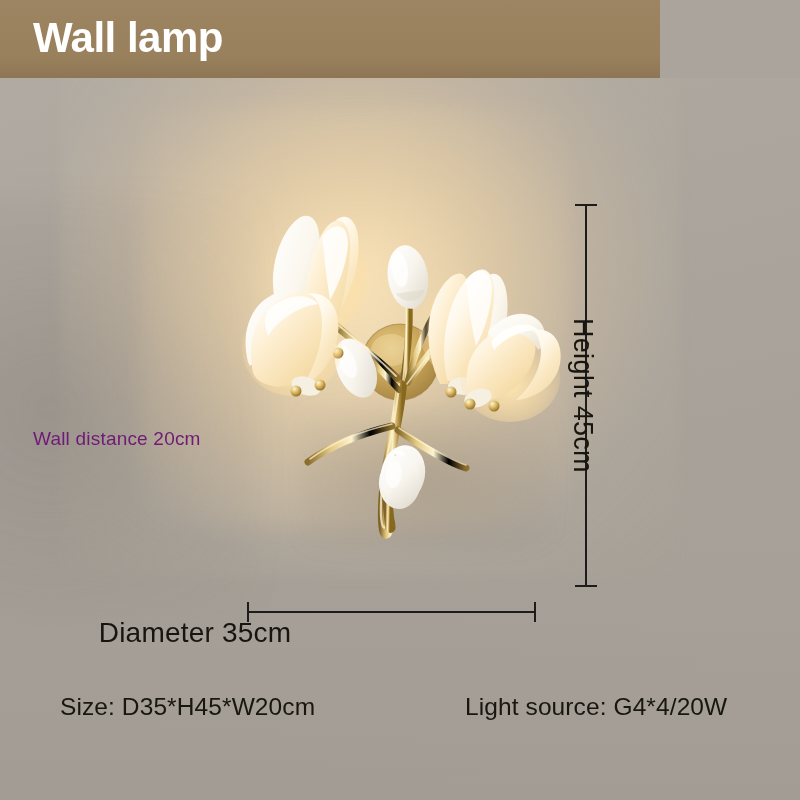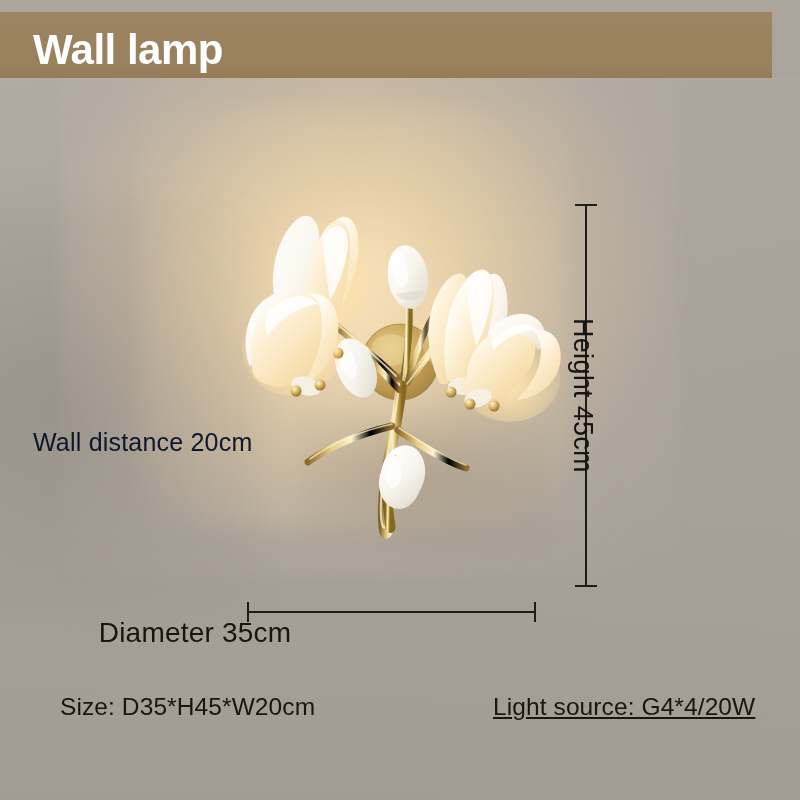--- a/index.html
+++ b/index.html
@@ -14,22 +14,22 @@
     height: 800px;
     overflow: hidden;
     font-family: "Liberation Sans", "DejaVu Sans", sans-serif;
     background: #aaa49c;
     -webkit-font-smoothing: antialiased;
   }
 
   
   .header-bar {
     position: absolute;
-    left: 0; top: 12px;
-    width: 772px;
+    left: 0; top: 0;
+    width: 660px;
     height: 78px;
     background: #9b8260;
     background: linear-gradient(180deg, #9d8462 0%, #9a815d 70%, #8e7655 100%);
   }
   .header-title {
     position: absolute;
     left: 33px;
     top: 12px;
     font-size: 42px;
     font-weight: 700;
@@ -192,22 +192,22 @@
     font-size: 28px;
     color: #16150f;
     letter-spacing: 0.2px;
   }
   .diam-label .inner { margin-left: -410px; }
 
   .walldist-label {
     position: absolute;
     left: 33px;
     top: 350px;
-    font-size: 25px;
-    color: #0f172a;
+    font-size: 19px;
+    color: #701a75;
     white-space: nowrap;
     letter-spacing: 0.2px;
   }
 
   
   .specs {
     position: absolute;
     left: 0;
     top: 615px;
     width: 800px;
@@ -218,21 +218,21 @@
   }
   .spec-cell {
     position: absolute;
     top: 0;
     font-size: 24.5px;
     color: #17160f;
     white-space: nowrap;
     letter-spacing: 0.1px;
   }
   .spec-cell.left { left: 25px; margin-left: 35px; }
-  .spec-cell.right { left: 493px; text-decoration: underline; }
+  .spec-cell.right { left: 465px; }
 </style>
 </head>
 <body>
 
 <div id="page">
 
   <div class="header-bar">
     <div class="header-title">Wall lamp</div>
   </div>
 

